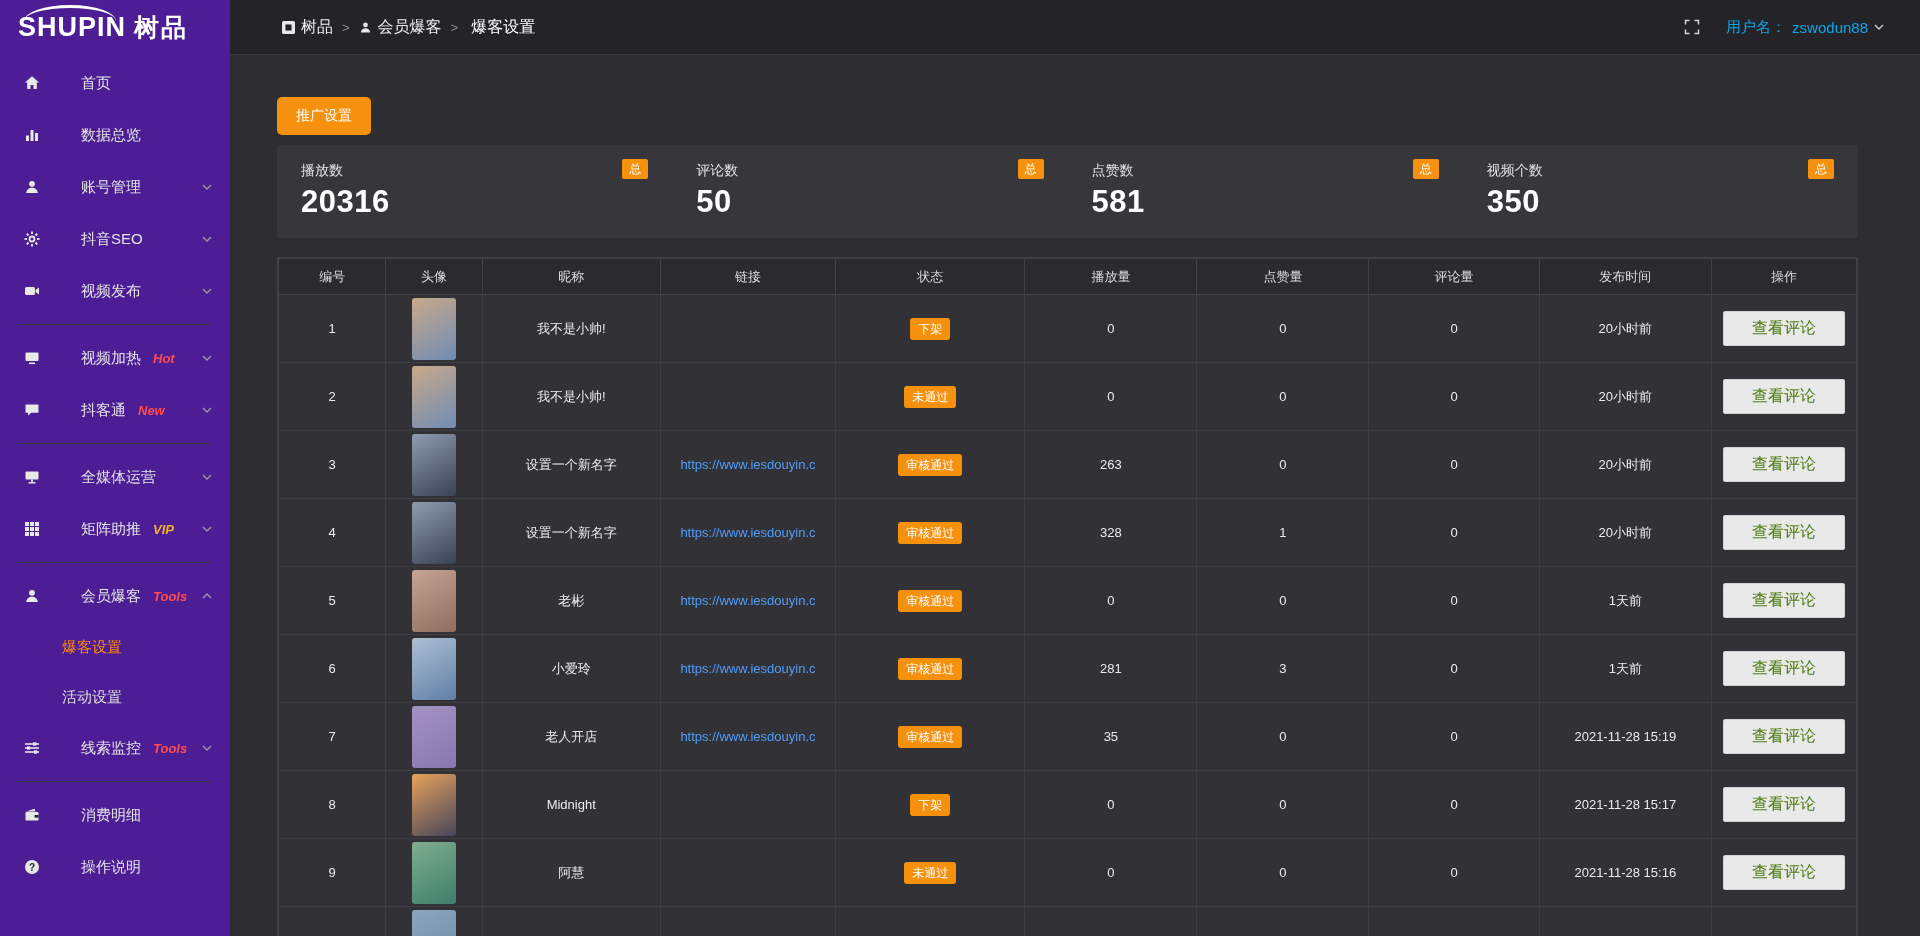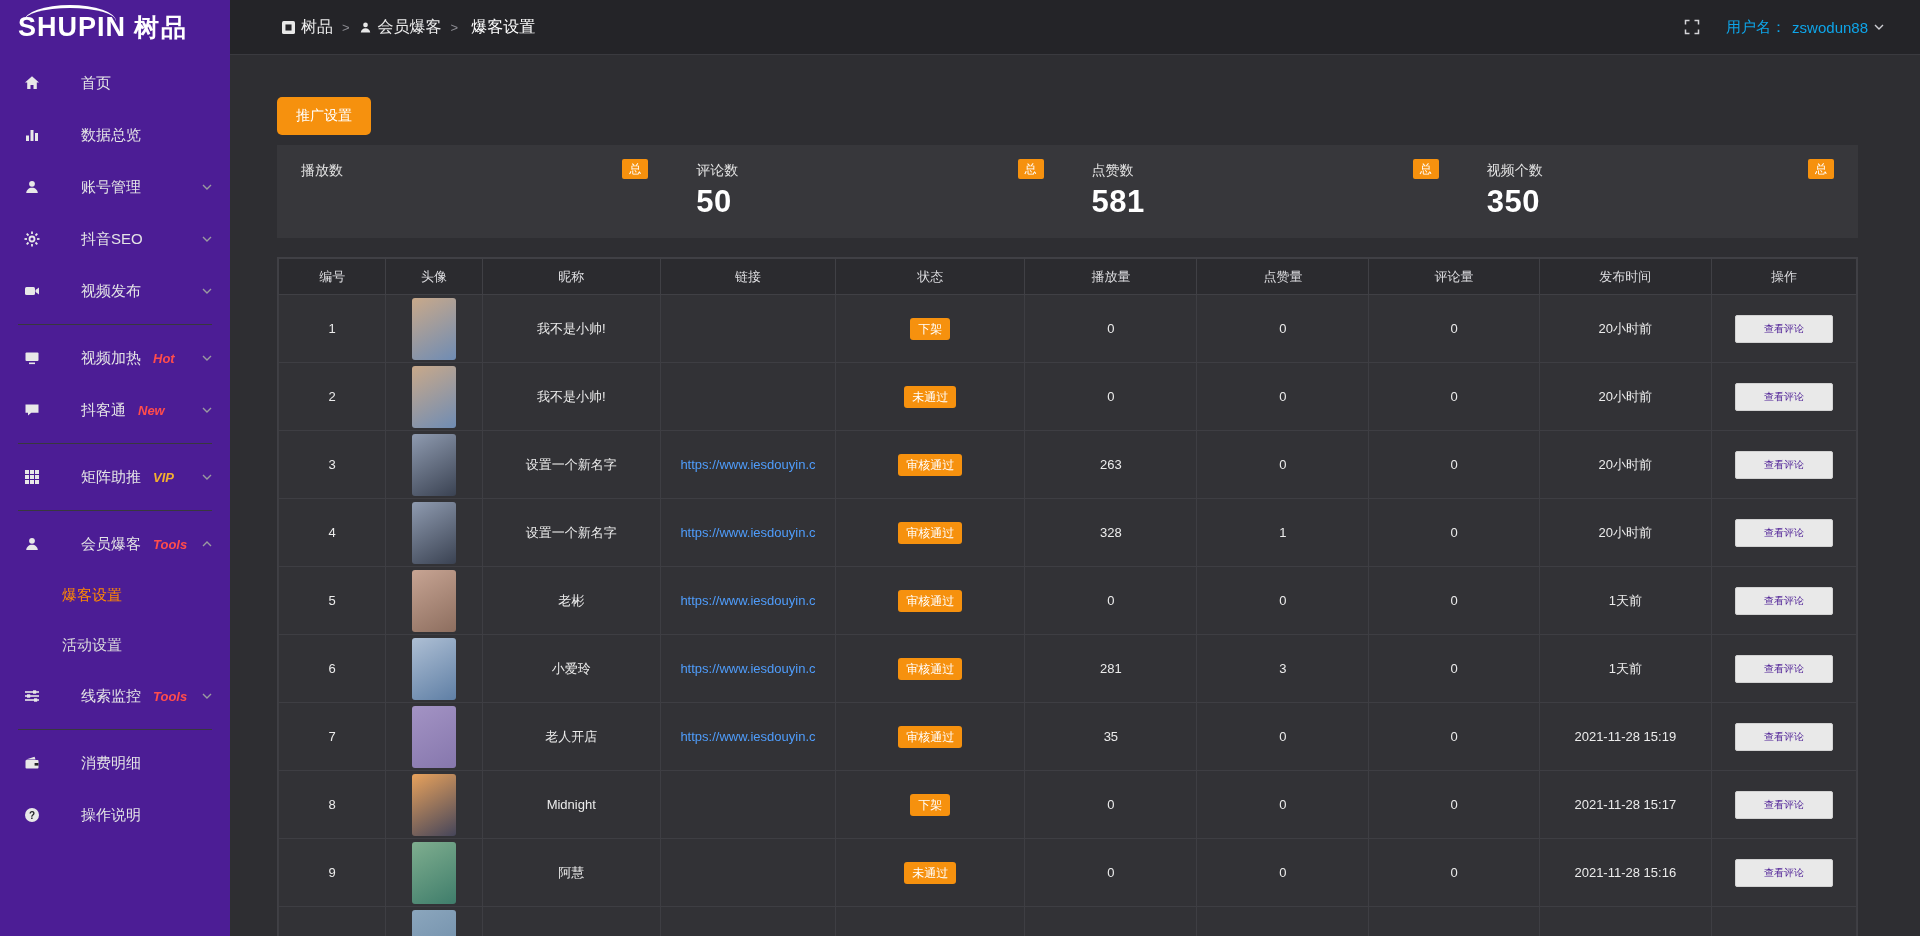--- a/index.html
+++ b/index.html
@@ -54,21 +54,21 @@
   table { width:100%; border-collapse:collapse; table-layout:fixed; }
   th { background:#2b2b2f; height:36px; font-size:13px; font-weight:normal; color:#dddde0;
        border:1px solid #404045; }
   td { height:68px; text-align:center; vertical-align:middle; font-size:13px; color:#ececec;
        border:1px solid #3e3e43; }
   .avatar { width:44px; height:62px; border-radius:3px; margin:0 auto; }
   .link { color:#4f9dfc; text-decoration:none; display:block; padding:0 6px; white-space:nowrap;
           overflow:hidden; cursor:pointer; }
   .status-badge { display:inline-block; background:#f6910e; color:#fff; font-size:12px;
                   padding:5px 8px; border-radius:3px; line-height:1; }
-  .action-btn { background:#e9e9e9; color:#4c1d95; border:1px solid #d2d2d2; font-size:10px;
+  .action-btn { background:#e9e9e9; color:#4d7c0f; border:1px solid #d2d2d2; font-size:16px;
                 padding:6px 28px; border-radius:2px; cursor:pointer; font-family:inherit; }
 </style>
 </head>
 <body>
 
 <aside class="sidebar">
   <div class="logo">
     <span class="logo-en"><span class="logo-arc"></span><span>SHUPIN</span></span>
     <span class="logo-zh">树品</span>
   </div>
@@ -169,20 +169,35 @@
       <span class="s-chev">
           <svg width="10" height="6" viewBox="0 0 10 6" fill="none" stroke="#9a9aa0" stroke-width="1.4">
             <path d="M1 1l4 4 4-4"></path>
           </svg>
         </span>
     </div>
     <div class="s-divider"></div>
     <div class="s-item">
       <span class="s-ico">
           <svg viewBox="0 0 16 16" fill="#e8e8e8">
+            <rect x="1.5" y="2.5" width="13" height="8" rx="1"></rect>
+            <rect x="7" y="10.5" width="2" height="2.2"></rect>
+            <rect x="4.5" y="13" width="7" height="1.5"></rect>
+          </svg>
+        </span>
+      <span class="s-label">全媒体运营</span>
+      <span class="s-chev">
+          <svg width="10" height="6" viewBox="0 0 10 6" fill="none" stroke="#9a9aa0" stroke-width="1.4">
+            <path d="M1 1l4 4 4-4"></path>
+          </svg>
+        </span>
+    </div>
+    <div class="s-item">
+      <span class="s-ico">
+          <svg viewBox="0 0 16 16" fill="#e8e8e8">
             <rect x="1" y="1" width="4" height="4"></rect>
             <rect x="6" y="1" width="4" height="4"></rect>
             <rect x="11" y="1" width="4" height="4"></rect>
             <rect x="1" y="6" width="4" height="4"></rect>
             <rect x="6" y="6" width="4" height="4"></rect>
             <rect x="11" y="6" width="4" height="4"></rect>
             <rect x="1" y="11" width="4" height="4"></rect>
             <rect x="6" y="11" width="4" height="4"></rect>
             <rect x="11" y="11" width="4" height="4"></rect>
           </svg>
@@ -302,20 +317,21 @@
       </span>
     </div>
   </header>
 
   <div class="content">
     <button class="promo-btn">推广设置</button>
 
     <div class="stats">
       <div class="card">
         <div class="card-label">播放数</div>
+        <div class="card-value">20316</div>
         <span class="card-badge">总</span>
       </div>
       <div class="card">
         <div class="card-label">评论数</div>
         <div class="card-value">50</div>
         <span class="card-badge">总</span>
       </div>
       <div class="card">
         <div class="card-label">点赞数</div>
         <div class="card-value">581</div>

